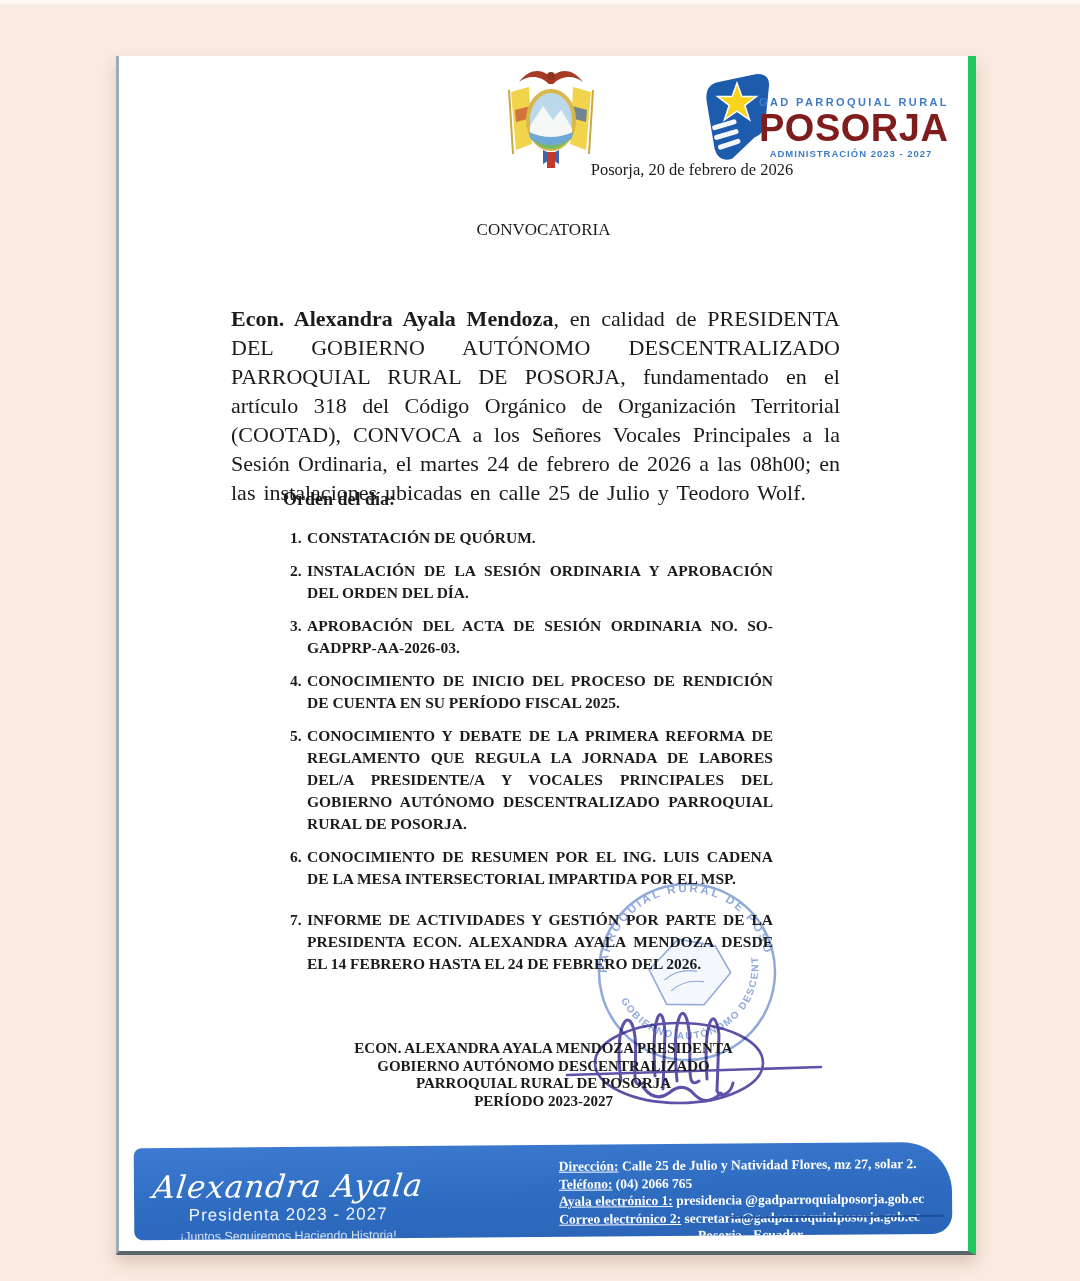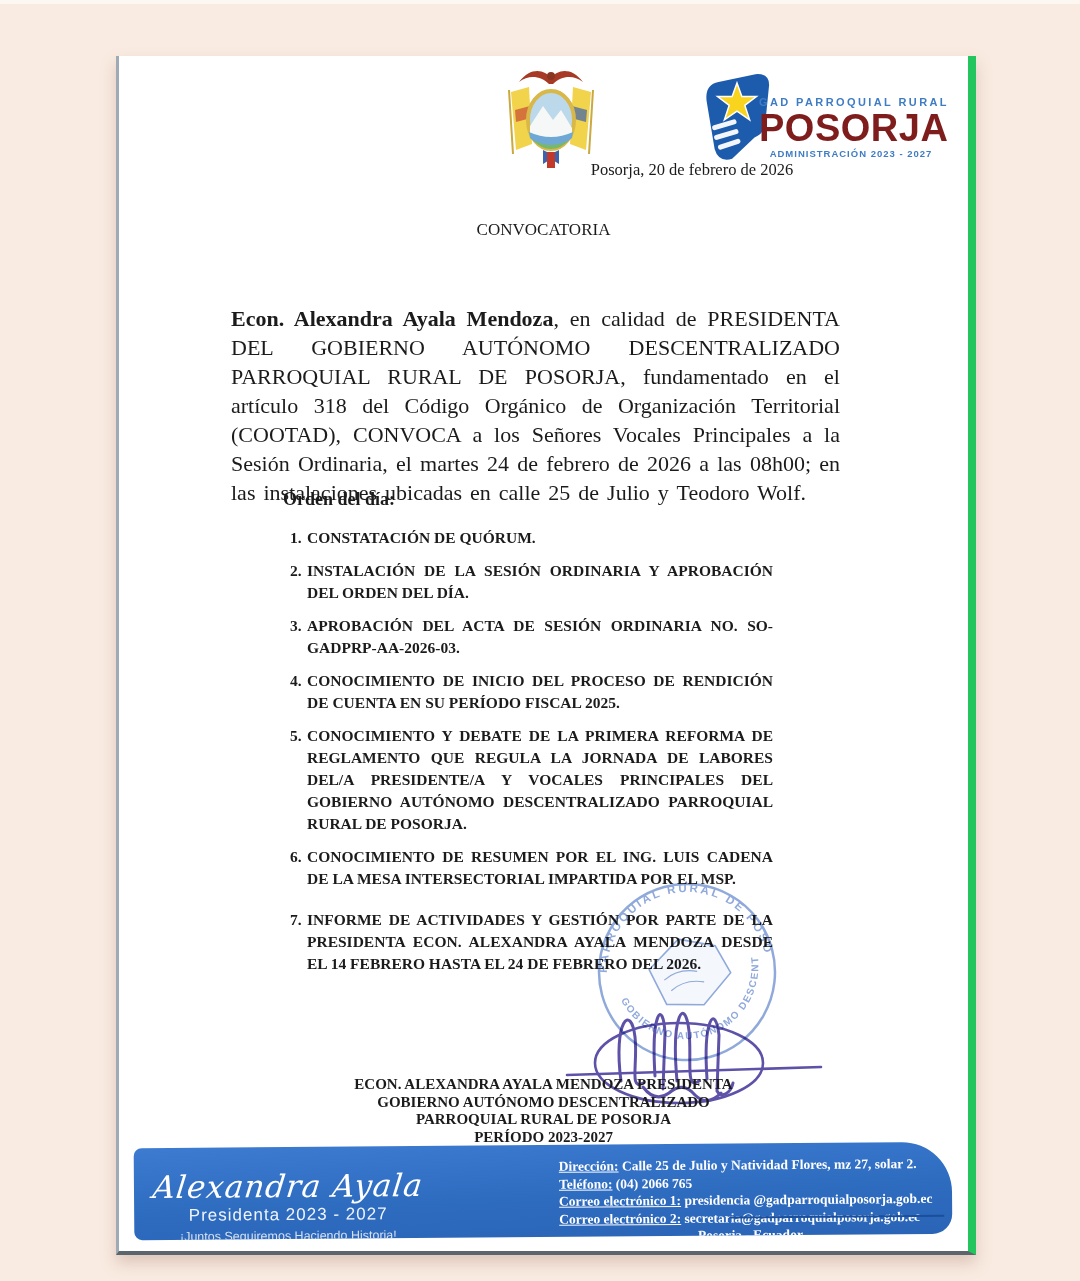--- a/index.html
+++ b/index.html
@@ -43,21 +43,21 @@
   .agenda{left:171px;top:471px;width:483px;}
   .agenda-item{display:flex;font-weight:bold;font-size:15.5px;line-height:22px;margin-bottom:11px;}
   .agenda-item .num{flex:none;width:17px;}
   .agenda-item .txt{flex:1;text-align:justify;}
   .agenda-item.gap-before{margin-top:19px;}
 
   
   .stamp{left:474px;top:822px;width:188px;height:188px;mix-blend-mode:multiply;opacity:.92;}
   .signature{left:440px;top:885px;width:272px;height:172px;mix-blend-mode:multiply;}
 
-  .sign-block{left:170px;top:984px;width:509px;text-align:center;font-weight:bold;font-size:15px;line-height:17.5px;margin-top:36px;}
+  .sign-block{left:170px;top:984px;width:509px;text-align:center;font-weight:bold;font-size:15px;line-height:17.5px;}
 
   
   .banner{
     left:15px;top:1089px;width:818px;height:92px;
     background:linear-gradient(178deg,#3d7bd1 0%,#2e6cc0 55%,#2a64b6 100%);
     border-radius:8px 50px 20px 8px;
     transform:rotate(-0.45deg);
     overflow:hidden;color:#fff;
   }
   .banner-left{position:absolute;left:8px;top:22px;width:292px;text-align:center;}
@@ -196,20 +196,20 @@
 
   <div class="abs banner">
     <div class="banner-left">
       <div class="banner-script">Alexandra Ayala</div>
       <div class="banner-role">Presidenta 2023 - 2027</div>
       <div class="banner-slogan">¡Juntos Seguiremos Haciendo Historia!</div>
     </div>
     <div class="banner-right">
       <div><span class="lbl">Dirección:</span><span> Calle 25 de Julio y Natividad Flores, mz 27, solar 2.</span></div>
       <div><span class="lbl">Teléfono:</span><span> (04) 2066 765</span></div>
-      <div><span class="lbl">Correo electrónico 1:</span><span> presidencia @gadparroquialposorja.gob.ec</span></div>
+      <div><span class="lbl">Ayala electrónico 1:</span><span> presidencia @gadparroquialposorja.gob.ec</span></div>
       <div><span class="lbl">Correo electrónico 2:</span><span> secretaria@gadparroquialposorja.gob.ec</span></div>
       <div class="banner-loc">Posorja - Ecuador</div>
     </div>
     <div class="banner-rule"></div>
   </div>
 
 </div>
 
 </body></html>

